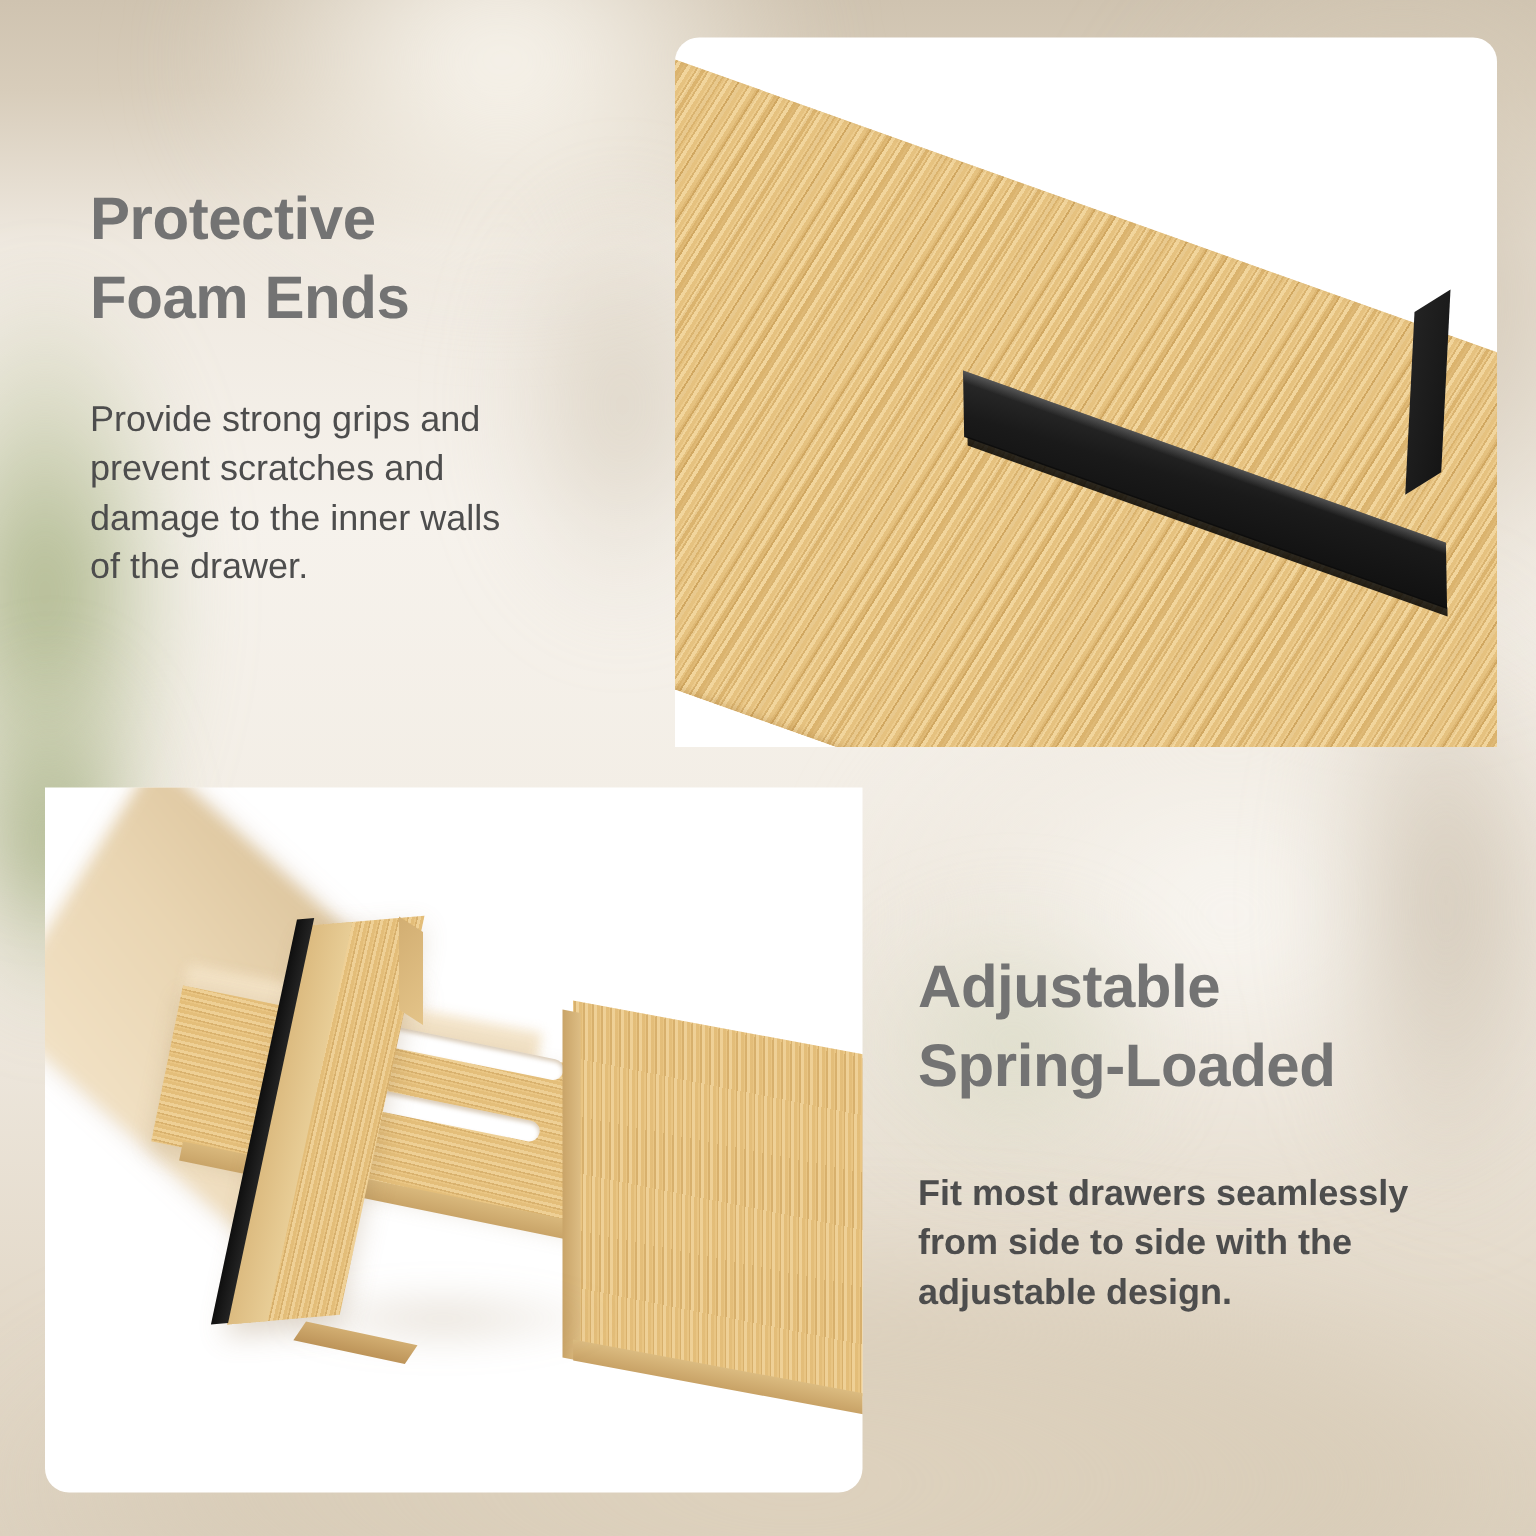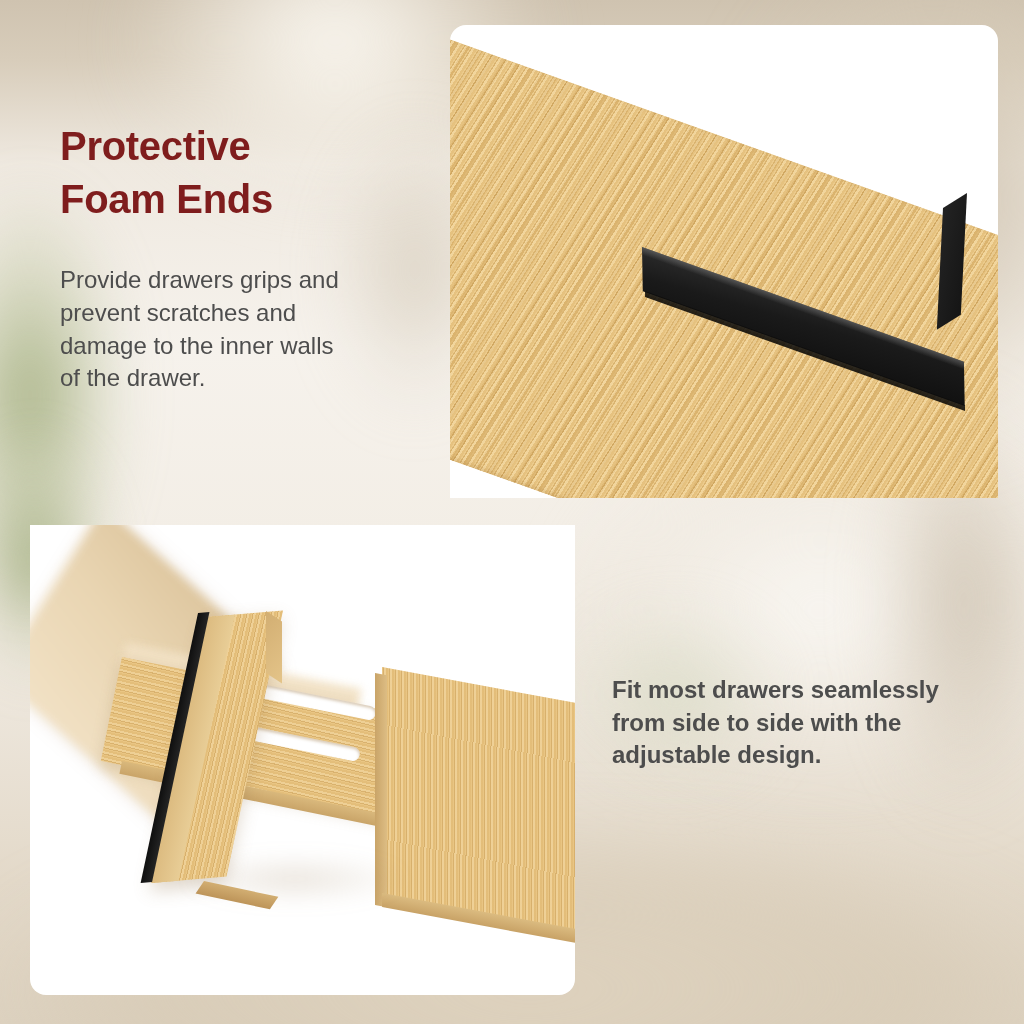--- a/index.html
+++ b/index.html
@@ -393,21 +393,21 @@
     background: radial-gradient(closest-side, rgba(150,120,80,0.2), rgba(160,135,95,0));
     filter: blur(10px);
   }
 
   
   .text-block { position: absolute; }
   #text-top-left { left: 60px; top: 120px; width: 360px; }
   #text-bottom-right { left: 612px; top: 632px; width: 380px; }
 
   .headline {
-    color: #7f1d1d;
+    color: #737373;
     font-size: 40px;
     line-height: 1.33;
     font-weight: bold;
     letter-spacing: -0.3px;
     margin: 0;
     white-space: pre-line;
   }
   .body-copy {
     color: #4d4d4d;
     font-size: 24px;
@@ -442,21 +442,21 @@
       <div id="board-front-edge"></div>
       <div id="board-edge-sheen"></div>
       <div id="board-bottom-sliver"></div>
       <div id="board-right-cap"></div>
     </div>
   </div>
 
   <div class="text-block" id="text-top-left">
     <h2 class="headline">Protective
 Foam Ends</h2>
-    <p class="body-copy">Provide drawers grips and
+    <p class="body-copy">Provide strong grips and
 prevent scratches and
 damage to the inner walls
 of the drawer.</p>
   </div>
 
   <div class="photo-panel" id="panel-bottom-left">
     <div id="divider-wrap">
 
       <div id="back-piece"></div>
       <div id="back-piece-rail"></div>
@@ -473,18 +473,20 @@
       <div id="cross-shadow"></div>
       <div class="bamboo grain-vert" id="cross-top"></div>
       <div id="cross-front"></div>
       <div id="cross-foam"></div>
       <div id="cross-bottom-cap"></div>
       <div id="cross-top-cap"></div>
     </div>
   </div>
 
   <div class="text-block" id="text-bottom-right">
+    <h2 class="headline">Adjustable
+Spring-Loaded</h2>
     <p class="body-copy">Fit most drawers seamlessly
 from side to side with the
 adjustable design.</p>
   </div>
 
 </div>
 
 </body></html>

